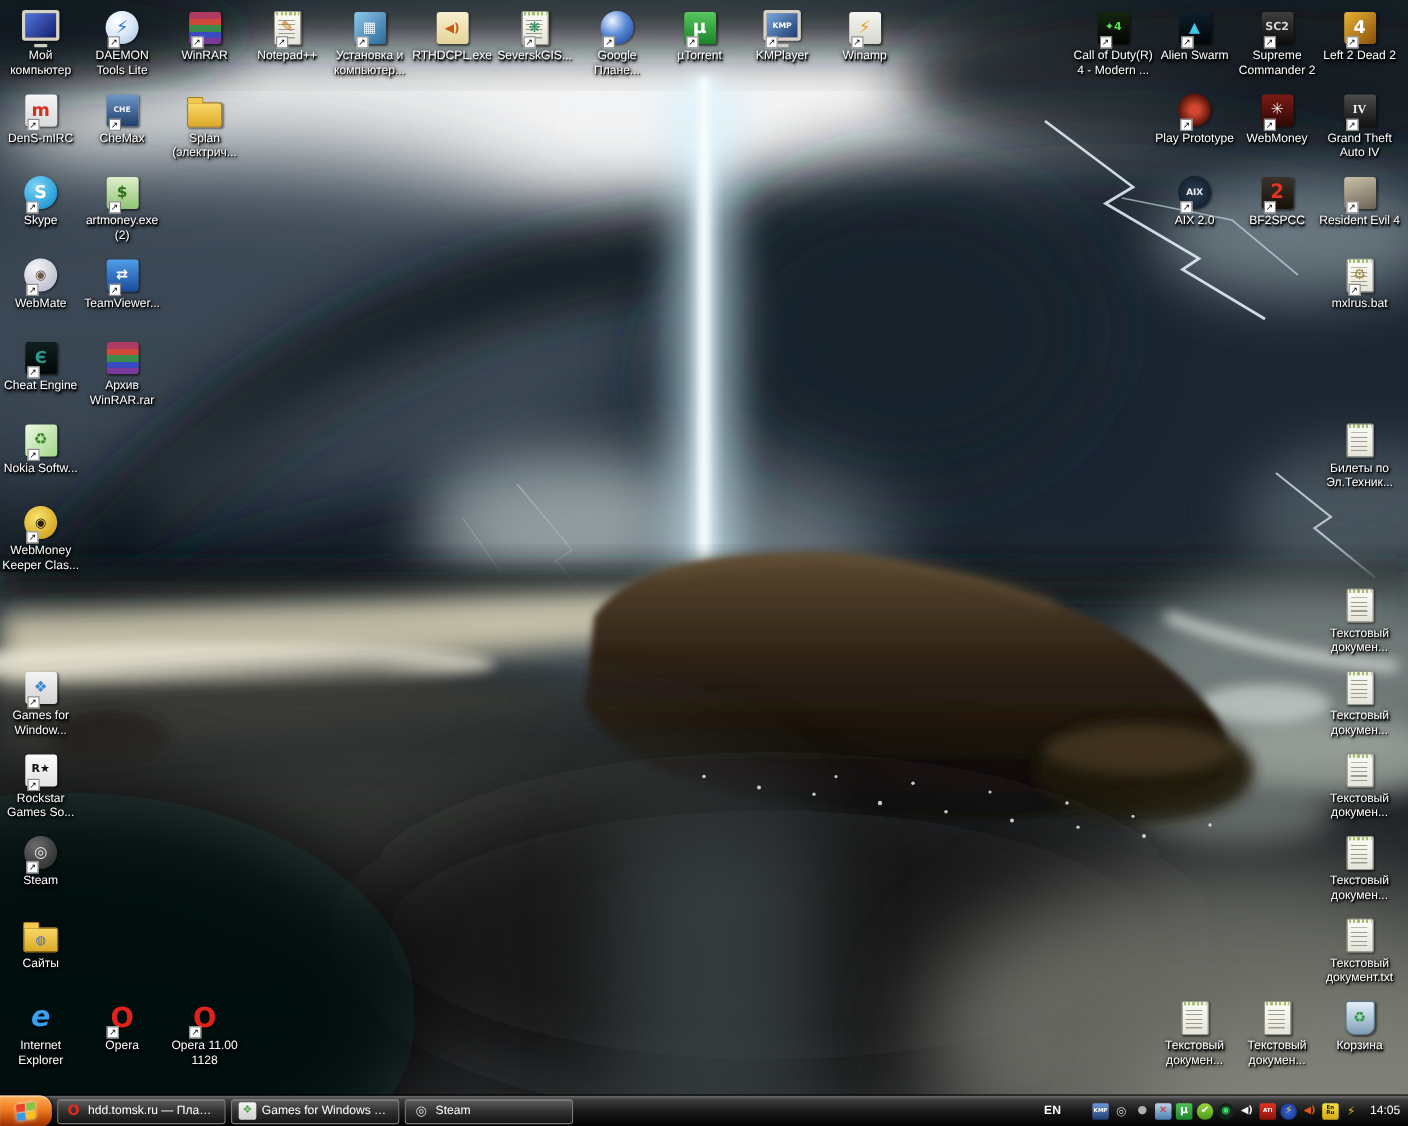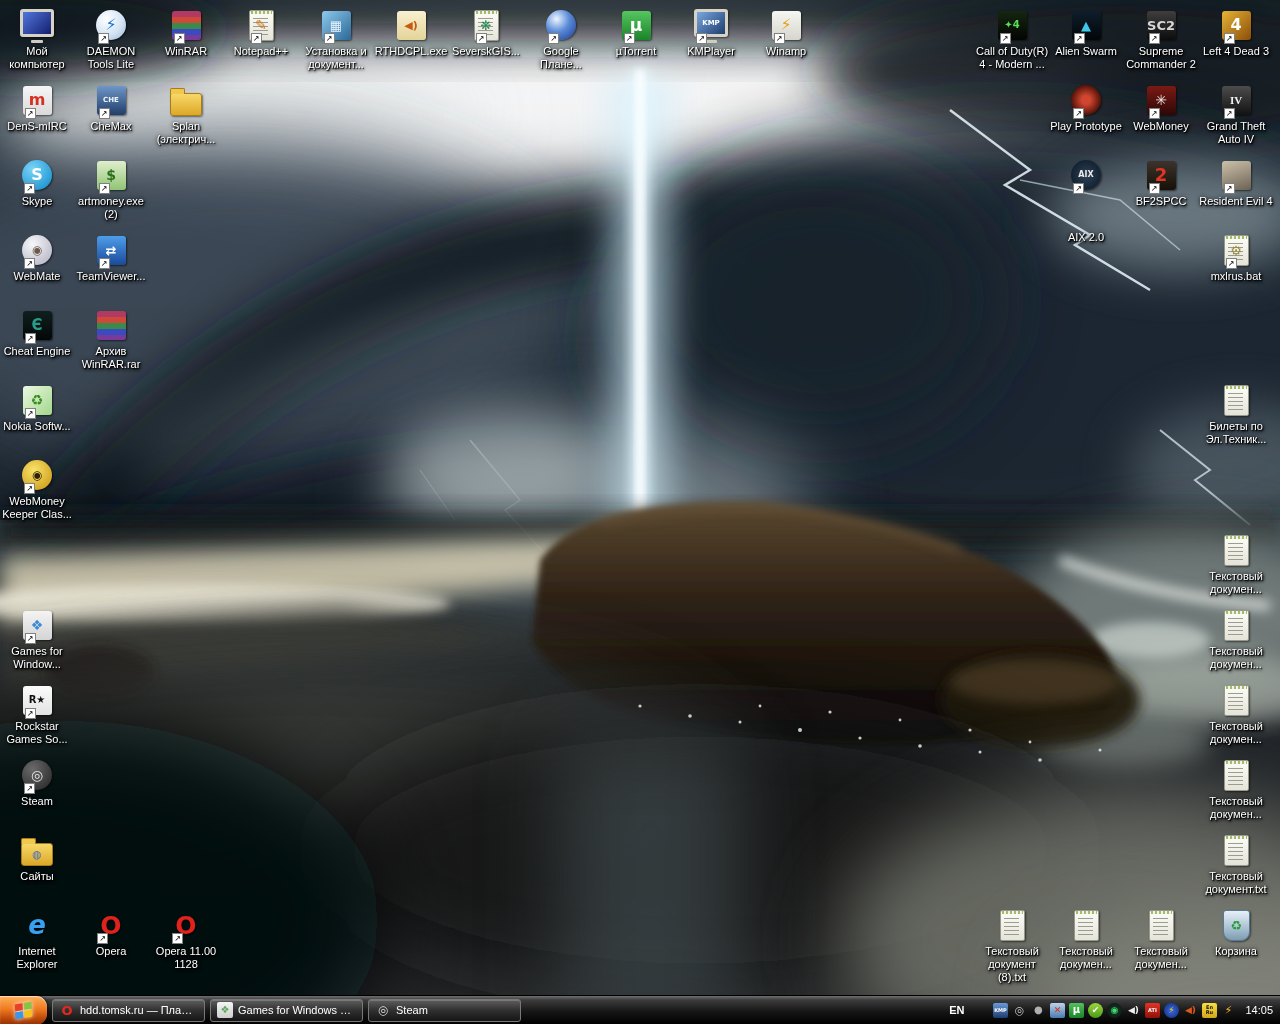--- a/index.html
+++ b/index.html
@@ -180,21 +180,21 @@
         </div>
         <div class="ilabel">Notepad++</div>
       </div>
       <div class="desktop-icon" style="left: 299px; top: 8px;">
         <div class="igwrap">
           <div class="shape-rect" style="background: linear-gradient(135deg, rgb(142, 200, 236), rgb(42, 104, 152));">
             <span class="glyph" style="color: rgb(232, 244, 252); font-size: 13px;">▦</span>
           </div>
           <span class="sc">↗</span>
         </div>
-        <div class="ilabel">Установка и документ...</div>
+        <div class="ilabel">Установка и компьютер...</div>
       </div>
       <div class="desktop-icon" style="left: 374px; top: 8px;">
         <div class="igwrap">
           <div class="shape-rect" style="background: linear-gradient(rgb(248, 240, 208), rgb(228, 212, 152));">
             <span class="glyph" style="color: rgb(200, 90, 16); font-size: 11px; font-weight: bold;">◀)</span>
           </div>
         </div>
         <div class="ilabel">RTHDCPL.exe</div>
       </div>
       <div class="desktop-icon" style="left: 449px; top: 8px;">
@@ -254,34 +254,34 @@
           <div class="shape-rect" style="background: linear-gradient(rgb(14, 30, 44), rgb(2, 6, 8));">
             <span class="glyph" style="color: rgb(64, 200, 232); font-size: 13px;">▲</span>
           </div>
           <span class="sc">↗</span>
         </div>
         <div class="ilabel">Alien Swarm</div>
       </div>
       <div class="desktop-icon" style="left: 1124px; top: 8px;">
         <div class="igwrap">
           <div class="shape-rect" style="background: linear-gradient(rgb(62, 62, 62), rgb(12, 12, 12));">
-            <span class="glyph" style="color: rgb(216, 216, 216); font-size: 13px; font-weight: bold;">SC2</span>
+            <span class="glyph" style="color: rgb(216, 216, 216); font-size: 10px; font-weight: bold;">SC2</span>
           </div>
           <span class="sc">↗</span>
         </div>
         <div class="ilabel">Supreme Commander 2</div>
       </div>
       <div class="desktop-icon" style="left: 1199px; top: 8px;">
         <div class="igwrap">
           <div class="shape-rect" style="background: linear-gradient(135deg, rgb(232, 180, 53), rgb(138, 78, 8));">
             <span class="glyph" style="color: rgb(255, 255, 255); font-size: 16px; font-weight: bold;">4</span>
           </div>
           <span class="sc">↗</span>
         </div>
-        <div class="ilabel">Left 4 Dead 3</div>
+        <div class="ilabel">Left 2 Dead 2</div>
       </div>
       <div class="desktop-icon" style="left: 0px; top: 83px;">
         <div class="igwrap">
           <div class="shape-rect" style="background: linear-gradient(rgb(246, 246, 246), rgb(218, 218, 218));">
             <span class="glyph" style="color: rgb(216, 48, 32); font-size: 16px; font-weight: bold;">m</span>
           </div>
           <span class="sc">↗</span>
         </div>
         <div class="ilabel">DenS-mIRC</div>
       </div>
@@ -336,21 +336,21 @@
       </div>
       <div class="desktop-icon" style="left: 74px; top: 158px;">
         <div class="igwrap">
           <div class="shape-rect" style="background: linear-gradient(rgb(224, 238, 204), rgb(144, 196, 116));">
             <span class="glyph" style="color: rgb(44, 110, 28); font-size: 14px; font-weight: bold;">$</span>
           </div>
           <span class="sc">↗</span>
         </div>
         <div class="ilabel">artmoney.exe (2)</div>
       </div>
-      <div class="desktop-icon" style="left: 1049px; top: 158px; gap: 36px;">
+      <div class="desktop-icon" style="left: 1049px; top: 158px;">
         <div class="igwrap">
           <div class="shape-circle" style="background: radial-gradient(circle, rgb(44, 64, 86), rgb(10, 22, 34));">
             <span class="glyph" style="color: rgb(236, 236, 236); font-size: 8px; font-weight: bold;">AIX</span>
           </div>
           <span class="sc">↗</span>
         </div>
         <div class="ilabel">AIX 2.0</div>
       </div>
       <div class="desktop-icon" style="left: 1124px; top: 158px;">
         <div class="igwrap">
@@ -517,26 +517,20 @@
         <div class="ilabel">Opera</div>
       </div>
       <div class="desktop-icon" style="left: 149px; top: 908px;">
         <div class="igwrap">
           <div class="shape-plain">
             <span class="glyph" style="color: rgb(224, 34, 28); font-size: 25px; font-weight: bold;">O</span>
           </div>
           <span class="sc">↗</span>
         </div>
         <div class="ilabel">Opera 11.00 1128</div>
-      </div>
-      <div class="desktop-icon" style="left: 975px; top: 908px;">
-        <div class="igwrap">
-          <div class="shape-doc"></div>
-        </div>
-        <div class="ilabel">Текстовый документ (8).txt</div>
       </div>
       <div class="desktop-icon" style="left: 1049px; top: 908px;">
         <div class="igwrap">
           <div class="shape-doc"></div>
         </div>
         <div class="ilabel">Текстовый докумен...</div>
       </div>
       <div class="desktop-icon" style="left: 1124px; top: 908px;">
         <div class="igwrap">
           <div class="shape-doc"></div>

